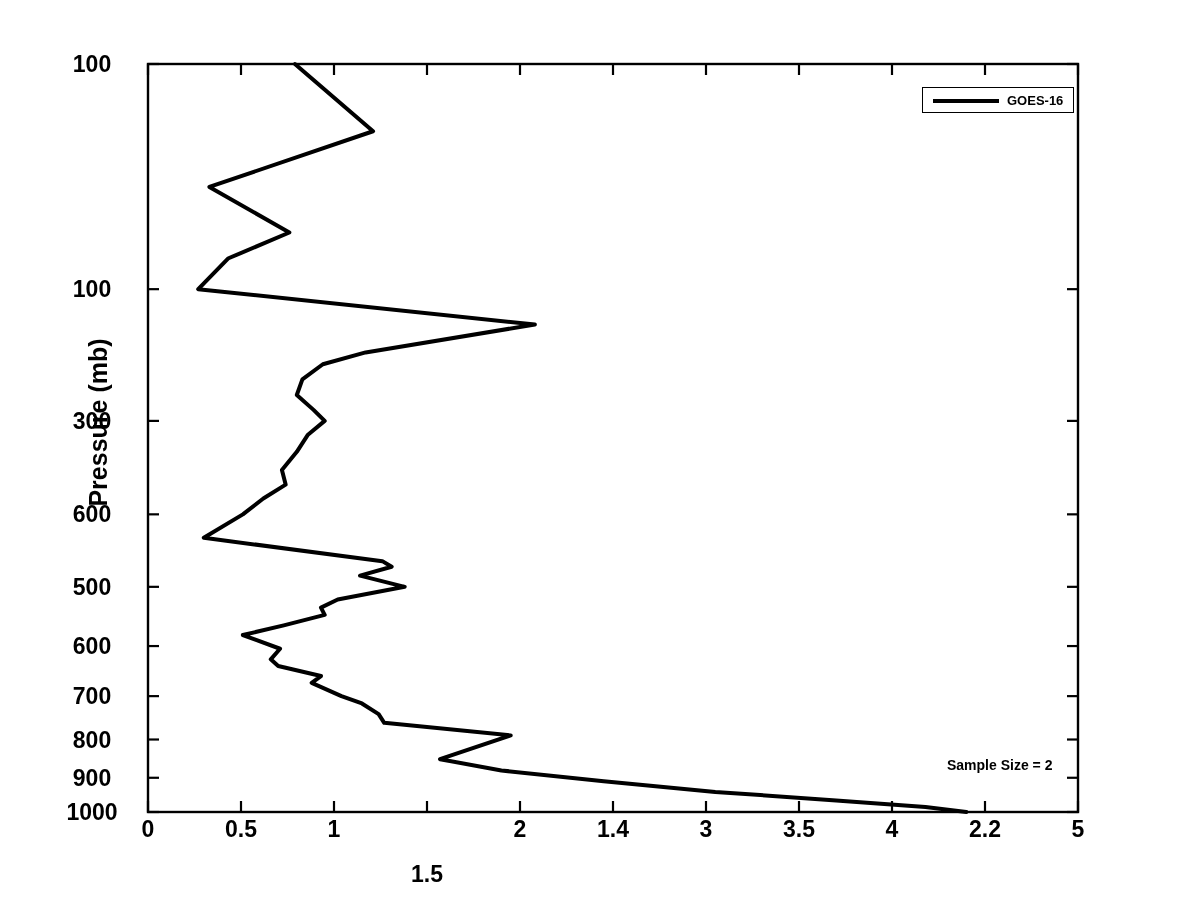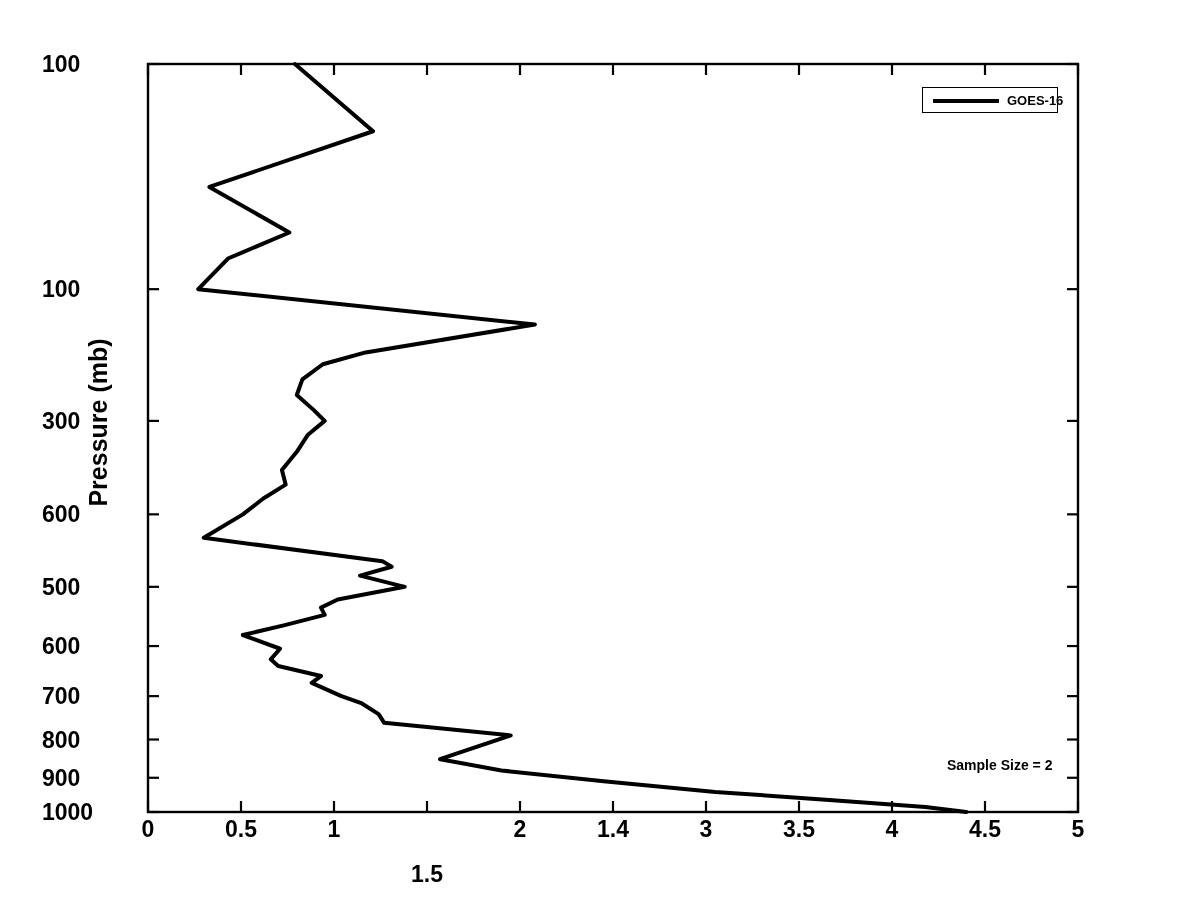--- a/index.html
+++ b/index.html
@@ -53,21 +53,21 @@
     font-size: 25px;
     font-weight: bold;
     color: #000000;
     transform: rotate(-90deg);
     transform-origin: center center;
   }
   .tick-label-y {
     position: absolute;
     right: 0;
     width: 100px;
-    text-align: left;
+    text-align: center;
     font-size: 23px;
     font-weight: bold;
     color: #000000;
     transform: translateY(-50%);
   }
   .ytick-wrap {
     position: absolute;
     left: 38px;
     top: 0;
     width: 104px;
@@ -80,21 +80,21 @@
     margin-left: -40px;
     text-align: center;
     font-size: 23px;
     font-weight: bold;
     color: #000000;
   }
   .legend-box {
     position: absolute;
     left: 922px;
     top: 87px;
-    width: 136px;
+    width: 152px;
     height: 26px;
     border: 1.6px solid #000000;
     background: #ffffff;
     box-sizing: border-box;
   }
   .legend-line {
     position: absolute;
     left: 10px;
     top: 11px;
     width: 66px;
@@ -144,21 +144,21 @@
   <div id="xtick-labels">
       <div class="tick-label-x" style="left: 148px;">0</div>
       <div class="tick-label-x" style="left: 241px;">0.5</div>
       <div class="tick-label-x" style="left: 334px;">1</div>
       <div class="tick-label-x" style="left: 427px; margin-top: 45px;">1.5</div>
       <div class="tick-label-x" style="left: 520px;">2</div>
       <div class="tick-label-x" style="left: 613px;">1.4</div>
       <div class="tick-label-x" style="left: 706px;">3</div>
       <div class="tick-label-x" style="left: 799px;">3.5</div>
       <div class="tick-label-x" style="left: 892px;">4</div>
-      <div class="tick-label-x" style="left: 985px;">4.5</div>
+      <div class="tick-label-x" style="left: 985px;">2.2</div>
       <div class="tick-label-x" style="left: 1078px;">5</div>
     </div>
 
   <svg id="plot-svg" width="1200" height="900" viewBox="0 0 1200 900">
     <g id="axis-frame">
         <rect x="148" y="64" width="930" height="748" fill="none" stroke="#000" stroke-width="2.4"></rect>
       </g>
     <g id="tick-marks">
         <line x1="148" y1="64" x2="159" y2="64" stroke="#000" stroke-width="2.2"></line>
         <line x1="1078" y1="64" x2="1067" y2="64" stroke="#000" stroke-width="2.2"></line>

